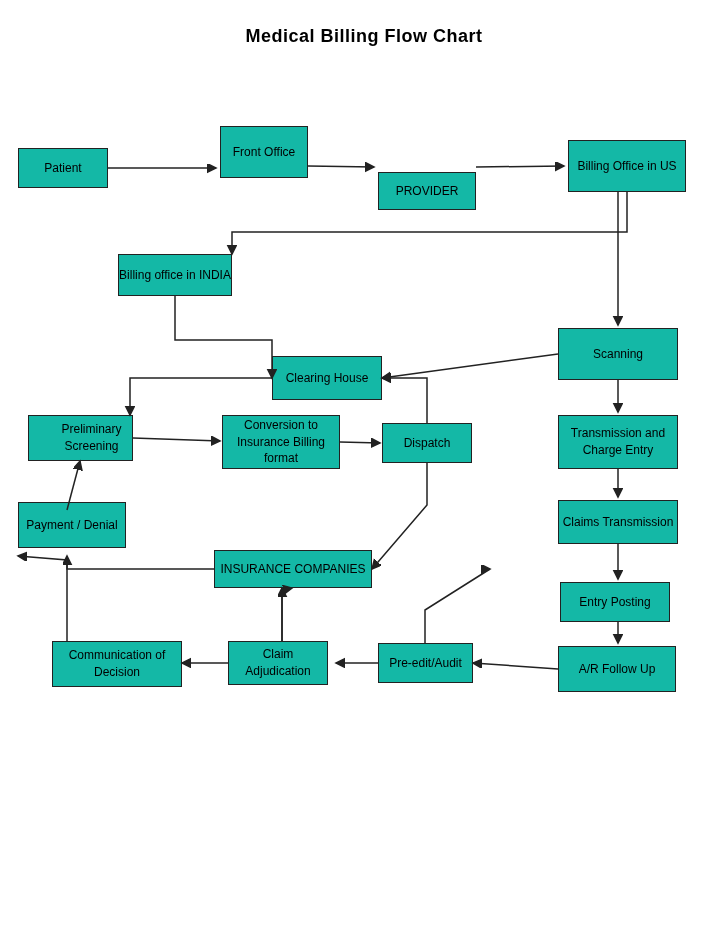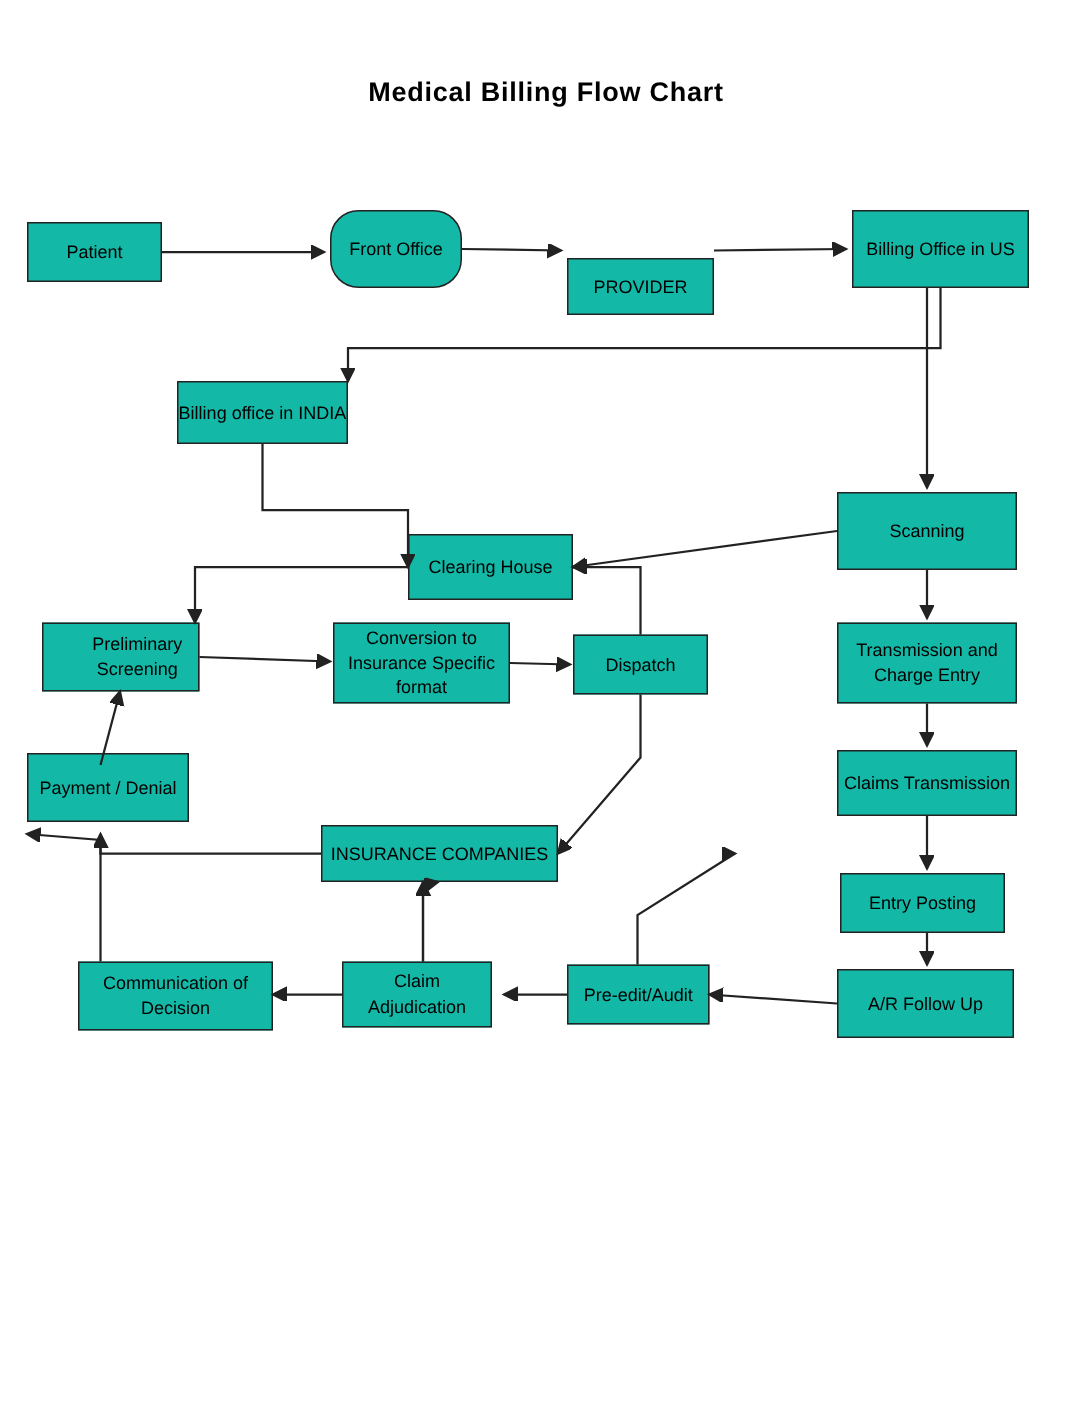--- a/index.html
+++ b/index.html
@@ -13,21 +13,21 @@
     }
     #flowchart {
       position: relative;
       width: 728px;
       height: 942px;
     }
     .title {
       text-align: center;
       font-size: 18px;
       font-weight: bold;
-      padding-top: 51px;
+      padding-top: 26px;
       letter-spacing: 0.5px;
     }
     .box {
       position: absolute;
       border: 1.5px solid #222;
       background: #14b8a6;
       display: flex;
       align-items: center;
       justify-content: center;
       text-align: center;
@@ -52,21 +52,21 @@
     }
   </style>
 </head>
 <body>
 
 <div id="flowchart">
   <div class="title">Medical Billing Flow Chart</div>
 
   <div class="box" style="left:18px;top:148px;width:90px;height:40px;">Patient</div>
 
-  <div class="box" style="left:220px;top:140px;width:88px;height:52px;border-radius:19px;">Front
+  <div class="box" style="left:220px;top:126px;width:88px;height:52px;">Front
 Office</div>
 
   <div class="box" style="left:378px;top:148px;width:98px;height:38px;margin-top:24px;">PROVIDER</div>
 
   <div class="box" style="left:568px;top:140px;width:118px;height:52px;">Billing Office in
 US</div>
 
   <div class="box" style="left:118px;top:254px;width:114px;height:42px;">Billing office
 in INDIA</div>
 
@@ -76,21 +76,21 @@
 House</div>
 
   <div class="box" style="left:558px;top:415px;width:120px;height:54px;">Transmission and
 Charge Entry</div>
 
   <div class="box" style="left:28px;top:415px;width:105px;height:46px;padding-left:22px;">Preliminary
 Screening</div>
 
   <div class="box" style="left:222px;top:415px;width:118px;height:54px;">Conversion to
 Insurance
-Specific format</div>
+Billing format</div>
 
   <div class="box" style="left:382px;top:423px;width:90px;height:40px;">Dispatch</div>
 
   <div class="box" style="left:558px;top:500px;width:120px;height:44px;">Claims
 Transmission</div>
 
   <div class="box" style="left:18px;top:502px;width:108px;height:46px;">Payment /
 Denial</div>
 
   <div class="box" style="left:560px;top:582px;width:110px;height:40px;">Entry

